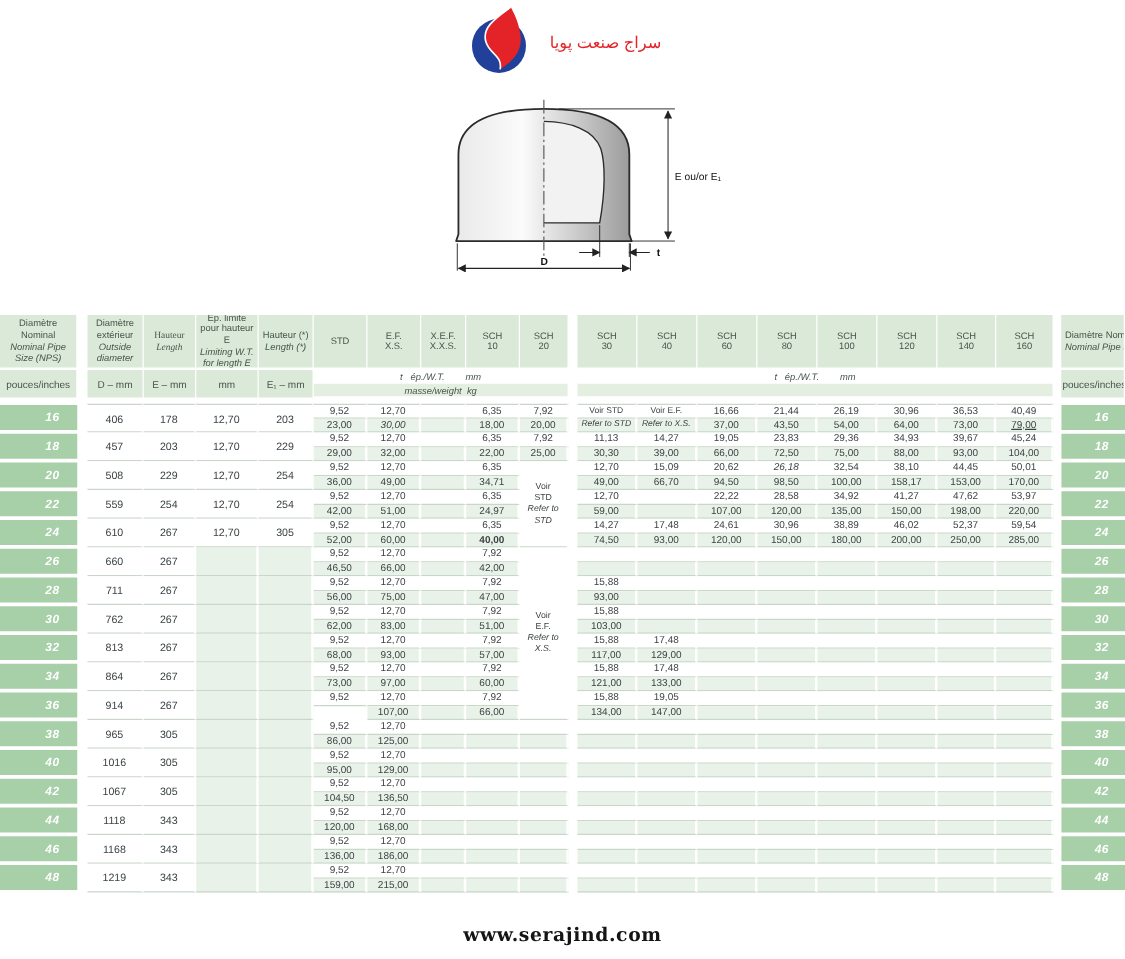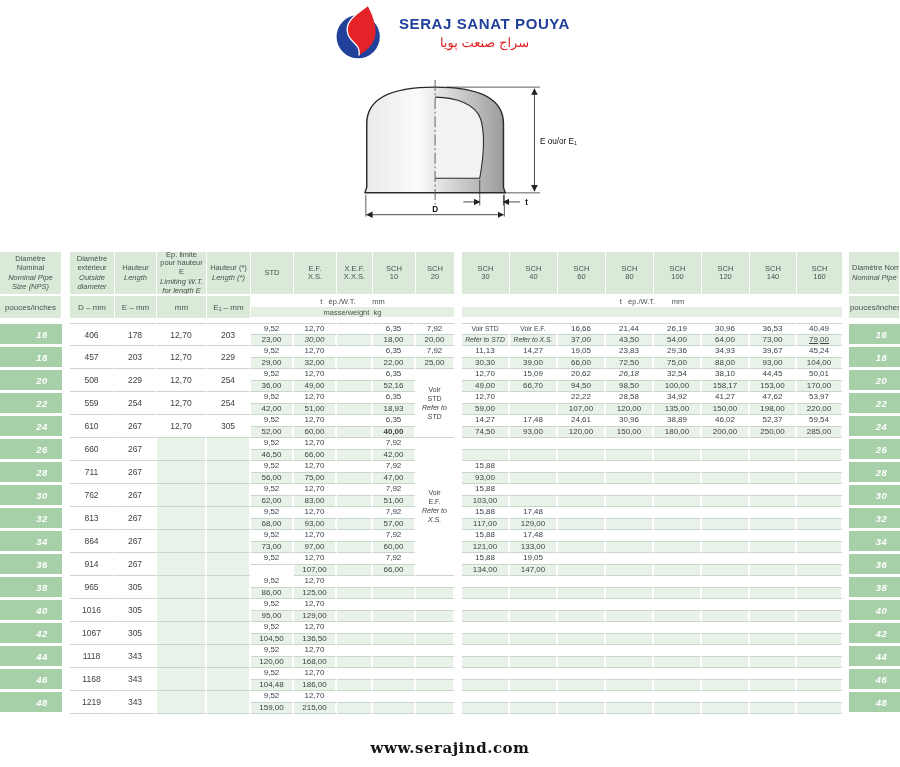--- a/index.html
+++ b/index.html
@@ -20,21 +20,21 @@
     position:absolute;top:252px;left:0;background:#fff;display:grid;
     grid-template-columns:62px 8px 45px 42px 50px 44px 43px 43px 36px 43px 39px 7px 48px 48px 48px 48px 48px 48px 47px 46px 6px 51px;
     grid-template-rows:44px 11px 11px 5px repeat(34,11.5px);
   }
   .hdr{background:var(--header_green);margin:0 1px 2px 0;display:flex;flex-direction:column;justify-content:center;align-items:center;text-align:center;font-size:7.5px;line-height:8.5px;color:#47554c;overflow:hidden;padding:1px;}
   .hdr .fr{margin-bottom:0;}
   .hdr .en{font-style:italic;margin-top:2px;}
   .hdr.sch .fr{margin:0;}
   .hdr-clip{align-items:flex-start;text-align:left;padding-left:3px;white-space:nowrap;}
   .unit{background:var(--header_green);margin:0 1px 0 0;display:flex;align-items:center;justify-content:center;font-size:8px;color:#47554c;overflow:hidden;white-space:nowrap;}
-  .band{background:#fff;margin:0 1px 1px 0;display:flex;align-items:center;justify-content:center;font-size:7.5px;color:#47554c;white-space:pre;}
+  .band{background:#fff;margin:0 1px 1px 0;display:flex;align-items:center;justify-content:center;font-size:7.5px;font-style:italic;color:#47554c;white-space:pre;}
   .band-green{background:#e4efe2;}
   .nps{overflow:hidden;}
   .npsv{background:var(--nps_green);margin:1px 0 2px 0;height:calc(100% - 3px);display:flex;align-items:center;justify-content:center;color:#fff;font-weight:bold;font-style:italic;font-size:9.5px;letter-spacing:.5px;padding-left:22px;box-sizing:border-box;}
   .nps2 .npsv{padding-left:14px;}
   .lc{background:#fff;border-right:2px solid #fff;border-bottom:1px solid #c9d6c9;display:flex;align-items:center;justify-content:center;font-size:8.5px;}
   .lc.empty{background:var(--row_tint);}
   .vc{border-right:2px solid #fff;border-bottom:1px solid #c9d6c9;font-size:8px;line-height:10.5px;text-align:center;overflow:hidden;}
   .vc.t{background:#fff;}
   .vc.w{background:var(--row_tint);}
   .top{border-top:1px solid #c9d6c9;}
@@ -48,21 +48,20 @@
 </head>
 <body style="--nps_green: #a7d0a9; --header_green: #dbe9d8; --row_tint: #e9f2e8; --accent_blue: #21409a; --accent_red: #e32327;">
 
 <div class="logo">
   <svg width="62" height="56" viewBox="0 0 66 58">
     <circle cx="30" cy="34" r="23" fill="#21409a"></circle>
     <path d="M40,1 C26,11 15,19 19,31 C22,41 33,42 31,54 C42,47 51,38 48,23 C46,12 43,7 40,1 Z" fill="#e32327"></path>
     <path d="M40,1 C26,11 15,19 19,31 C22,41 33,42 31,54" fill="none" stroke="#fff" stroke-width="1.4"></path>
   </svg>
   <div class="logo-text">
-    <div class="l-en">SERAJ SANAT POUYA</div>
     <div class="l-fa">سراج صنعت پویا</div>
   </div>
 </div>
 
 <div class="drawing">
   <svg width="230" height="144" viewBox="0 0 252 158">
     <defs>
       <linearGradient id="capg" x1="0" y1="0" x2="1" y2="0">
         <stop offset="0" stop-color="#e9e9e9"></stop>
           <stop offset="0.38" stop-color="#fbfbfb"></stop>
@@ -99,21 +98,21 @@
 
 <div id="grid">
     <div class="hdr" style="grid-area: 1 / 1;">
       <div class="fr">Diamètre Nominal</div>
       <div class="en">Nominal Pipe Size (NPS)</div>
     </div>
     <div class="hdr" style="grid-area: 1 / 3;">
       <div class="fr">Diamètre extérieur</div>
       <div class="en">Outside diameter</div>
     </div>
-    <div class="hdr" style="grid-area: 1 / 4;">
+    <div class="hdr" style="grid-area: 1 / 4; font-family: Liberation Serif, serif;">
       <div class="fr">Hauteur</div>
       <div class="en">Length</div>
     </div>
     <div class="hdr" style="grid-area: 1 / 5;">
       <div class="fr">Ep. limite pour hauteur E</div>
       <div class="en">Limiting W.T. for length E</div>
     </div>
     <div class="hdr" style="grid-area: 1 / 6;">
       <div class="fr">Hauteur (*)</div>
       <div class="en">Length (*)</div>
@@ -262,21 +261,21 @@
     <div class="lc" style="grid-area: 9 / 4 / span 2;">229</div>
     <div class="lc" style="grid-area: 9 / 5 / span 2;">12,70</div>
     <div class="lc" style="grid-area: 9 / 6 / span 2;">254</div>
     <div class="vc t" style="grid-area: 9 / 7;">9,52</div>
     <div class="vc w" style="grid-area: 10 / 7;">36,00</div>
     <div class="vc t" style="grid-area: 9 / 8;">12,70</div>
     <div class="vc w" style="grid-area: 10 / 8;">49,00</div>
     <div class="vc t" style="grid-area: 9 / 9;"></div>
     <div class="vc w" style="grid-area: 10 / 9;"></div>
     <div class="vc t" style="grid-area: 9 / 10;">6,35</div>
-    <div class="vc w" style="grid-area: 10 / 10;">52,16</div>
+    <div class="vc w" style="grid-area: 10 / 10;">34,71</div>
     <div class="vc t" style="grid-area: 9 / 13;">12,70</div>
     <div class="vc w" style="grid-area: 10 / 13;">49,00</div>
     <div class="vc t" style="grid-area: 9 / 14;">15,09</div>
     <div class="vc w" style="grid-area: 10 / 14;">66,70</div>
     <div class="vc t" style="grid-area: 9 / 15;">20,62</div>
     <div class="vc w" style="grid-area: 10 / 15;">94,50</div>
     <div class="vc t" style="grid-area: 9 / 16; font-style: italic;">26,18</div>
     <div class="vc w" style="grid-area: 10 / 16;">98,50</div>
     <div class="vc t" style="grid-area: 9 / 17;">32,54</div>
     <div class="vc w" style="grid-area: 10 / 17;">100,00</div>
@@ -296,21 +295,21 @@
     <div class="lc" style="grid-area: 11 / 4 / span 2;">254</div>
     <div class="lc" style="grid-area: 11 / 5 / span 2;">12,70</div>
     <div class="lc" style="grid-area: 11 / 6 / span 2;">254</div>
     <div class="vc t" style="grid-area: 11 / 7;">9,52</div>
     <div class="vc w" style="grid-area: 12 / 7;">42,00</div>
     <div class="vc t" style="grid-area: 11 / 8;">12,70</div>
     <div class="vc w" style="grid-area: 12 / 8;">51,00</div>
     <div class="vc t" style="grid-area: 11 / 9;"></div>
     <div class="vc w" style="grid-area: 12 / 9;"></div>
     <div class="vc t" style="grid-area: 11 / 10;">6,35</div>
-    <div class="vc w" style="grid-area: 12 / 10;">18,93</div>
+    <div class="vc w" style="grid-area: 12 / 10;">24,97</div>
     <div class="vc t" style="grid-area: 11 / 13;">12,70</div>
     <div class="vc w" style="grid-area: 12 / 13;">59,00</div>
     <div class="vc t" style="grid-area: 11 / 14;"></div>
     <div class="vc w" style="grid-area: 12 / 14;"></div>
     <div class="vc t" style="grid-area: 11 / 15;">22,22</div>
     <div class="vc w" style="grid-area: 12 / 15;">107,00</div>
     <div class="vc t" style="grid-area: 11 / 16;">28,58</div>
     <div class="vc w" style="grid-area: 12 / 16;">120,00</div>
     <div class="vc t" style="grid-area: 11 / 17;">34,92</div>
     <div class="vc w" style="grid-area: 12 / 17;">135,00</div>
@@ -706,21 +705,21 @@
       <div class="npsv">44</div>
     </div>
     <div class="nps" style="grid-area: 35 / 1 / span 2;">
       <div class="npsv">46</div>
     </div>
     <div class="lc" style="grid-area: 35 / 3 / span 2;">1168</div>
     <div class="lc" style="grid-area: 35 / 4 / span 2;">343</div>
     <div class="lc empty" style="grid-area: 35 / 5 / span 2;"></div>
     <div class="lc empty" style="grid-area: 35 / 6 / span 2;"></div>
     <div class="vc t" style="grid-area: 35 / 7;">9,52</div>
-    <div class="vc w" style="grid-area: 36 / 7;">104,48</div>
+    <div class="vc w" style="grid-area: 36 / 7;">136,00</div>
     <div class="vc t" style="grid-area: 35 / 8;">12,70</div>
     <div class="vc w" style="grid-area: 36 / 8;">186,00</div>
     <div class="vc t" style="grid-area: 35 / 9;"></div>
     <div class="vc w" style="grid-area: 36 / 9;"></div>
     <div class="vc t" style="grid-area: 35 / 10;"></div>
     <div class="vc w" style="grid-area: 36 / 10;"></div>
     <div class="vc t" style="grid-area: 35 / 11;"></div>
     <div class="vc w" style="grid-area: 36 / 11;"></div>
     <div class="vc t" style="grid-area: 35 / 13;"></div>
     <div class="vc w" style="grid-area: 36 / 13;"></div>

